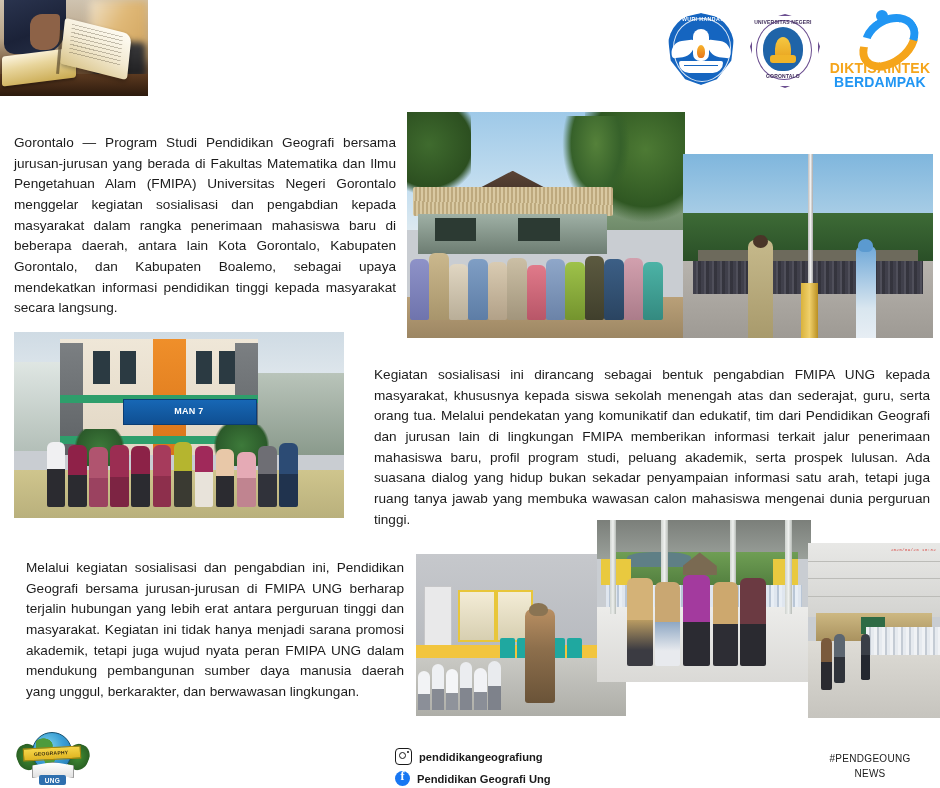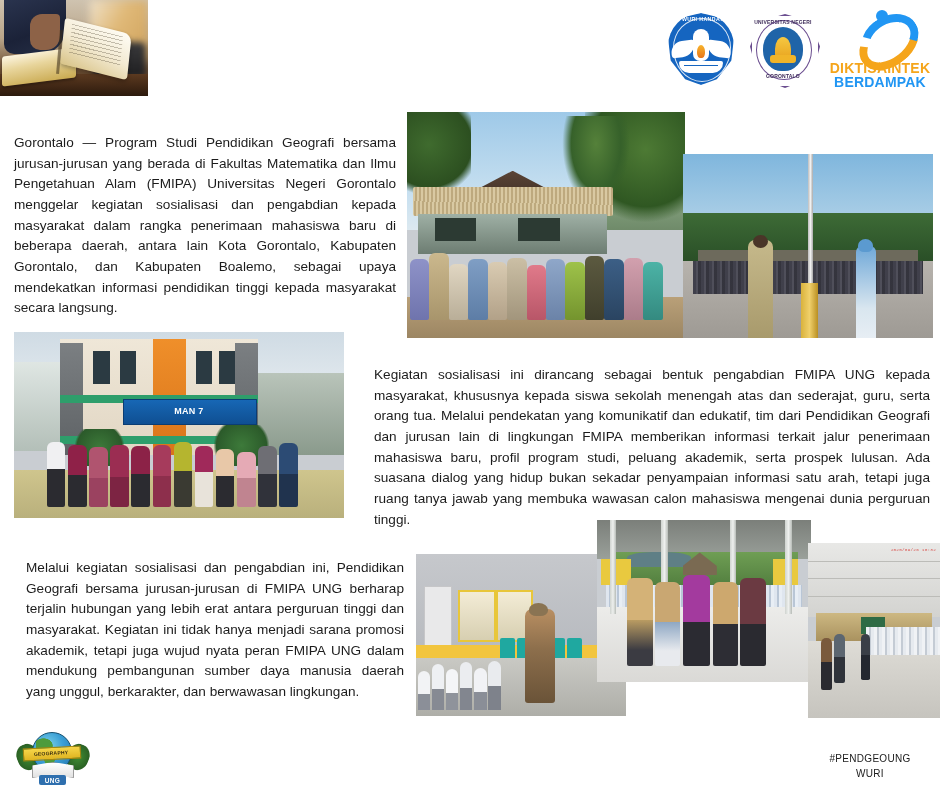--- a/index.html
+++ b/index.html
@@ -712,19 +712,29 @@
     <div class="fl-leaf-r"></div>
     <div class="fl-globe"></div>
     <div class="fl-land"></div>
     <div class="fl-ribbon"></div>
     <div class="fl-ribbon-text">GEOGRAPHY</div>
     <div class="fl-book"></div>
     <div class="fl-ung">UNG</div>
   </div>
 
 
+  <div class="footer-social">
+    <div class="social-row">
+      <span class="ig-icon"></span>
+      <span>pendidikangeografiung</span>
+    </div>
+    <div class="social-row">
+      <span class="fb-icon"></span>
+      <span>Pendidikan Geografi Ung</span>
+    </div>
+  </div>
 
   <div class="footer-hashtag">
     <div>#PENDGEOUNG</div>
-    <div>WURI</div>
+    <div>NEWS</div>
   </div>
 
 </div>
 
 </body></html>

